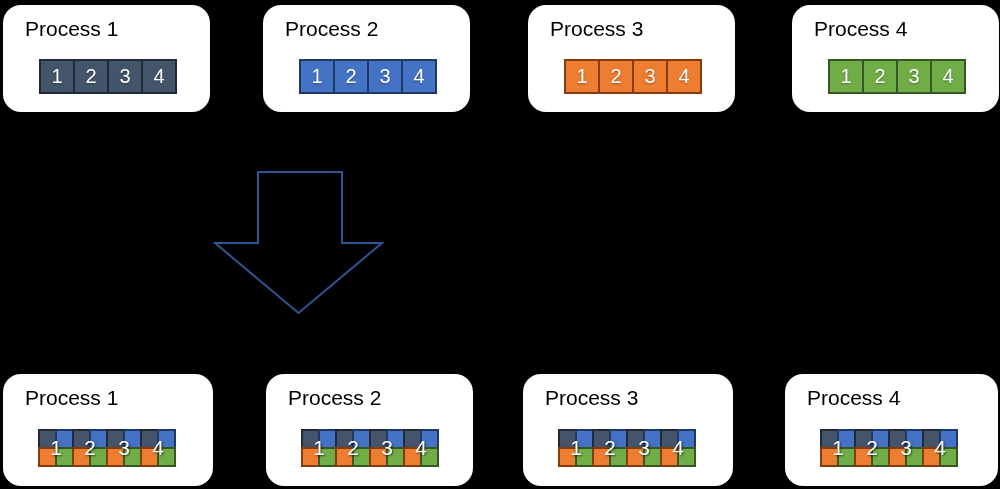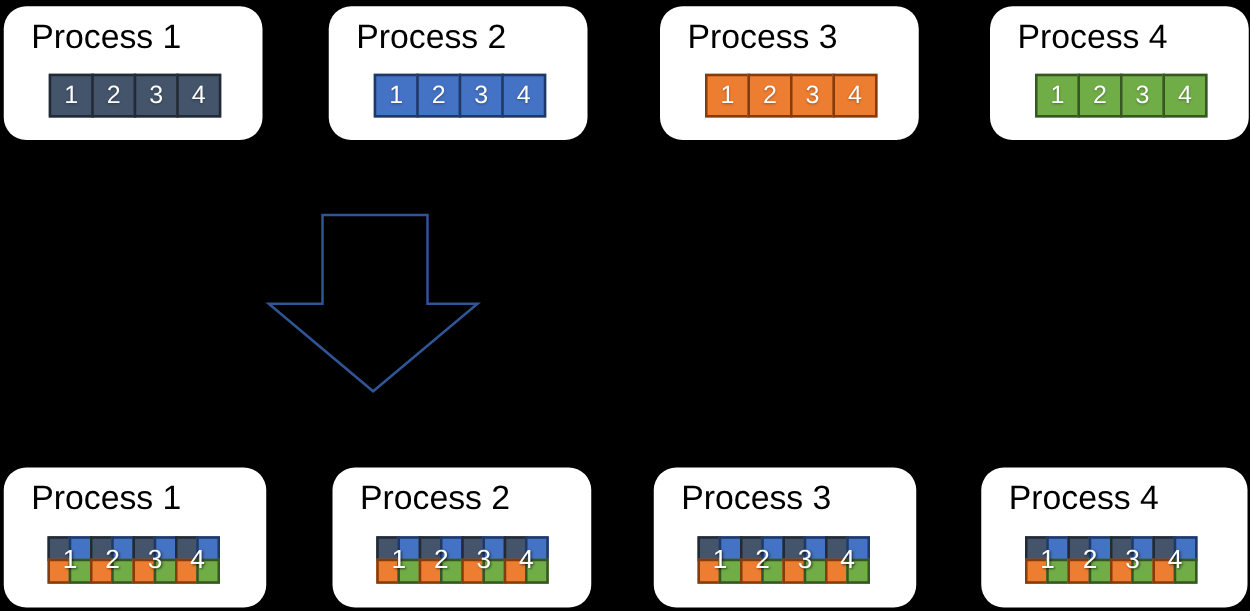--- a/index.html
+++ b/index.html
@@ -9,21 +9,21 @@
   }
   .pbox{
     position:absolute;background:#fff;border-radius:18px;
   }
   .t{top:5px;height:107px;width:207px;}
   .t1{left:3px;} .t2{left:263px;} .t3{left:528px;} .t4{left:792px;}
   .b{top:374px;height:112px;}
   .b1{left:3px;width:210px;} .b2{left:266px;width:207px;}
   .b3{left:523px;width:210px;} .b4{left:785px;width:213px;}
   .ptitle{
-    position:absolute;left:22px;top:11px;font-size:27px;line-height:26px;color:#000;
+    position:absolute;left:22px;top:11px;font-size:21px;line-height:26px;color:#000;
     white-space:nowrap;
   }
   .strip{position:absolute;display:flex;}
   .t .strip{left:36px;top:54px;}
   .b .strip{left:35px;top:55px;}
   
   .tcell{
     box-sizing:border-box;width:36px;height:35px;margin-left:-2px;
     border:2px solid #000;display:flex;align-items:center;justify-content:center;
     color:#fff;font-size:20px;text-shadow:0 1px 2px rgba(0,0,0,.35);

